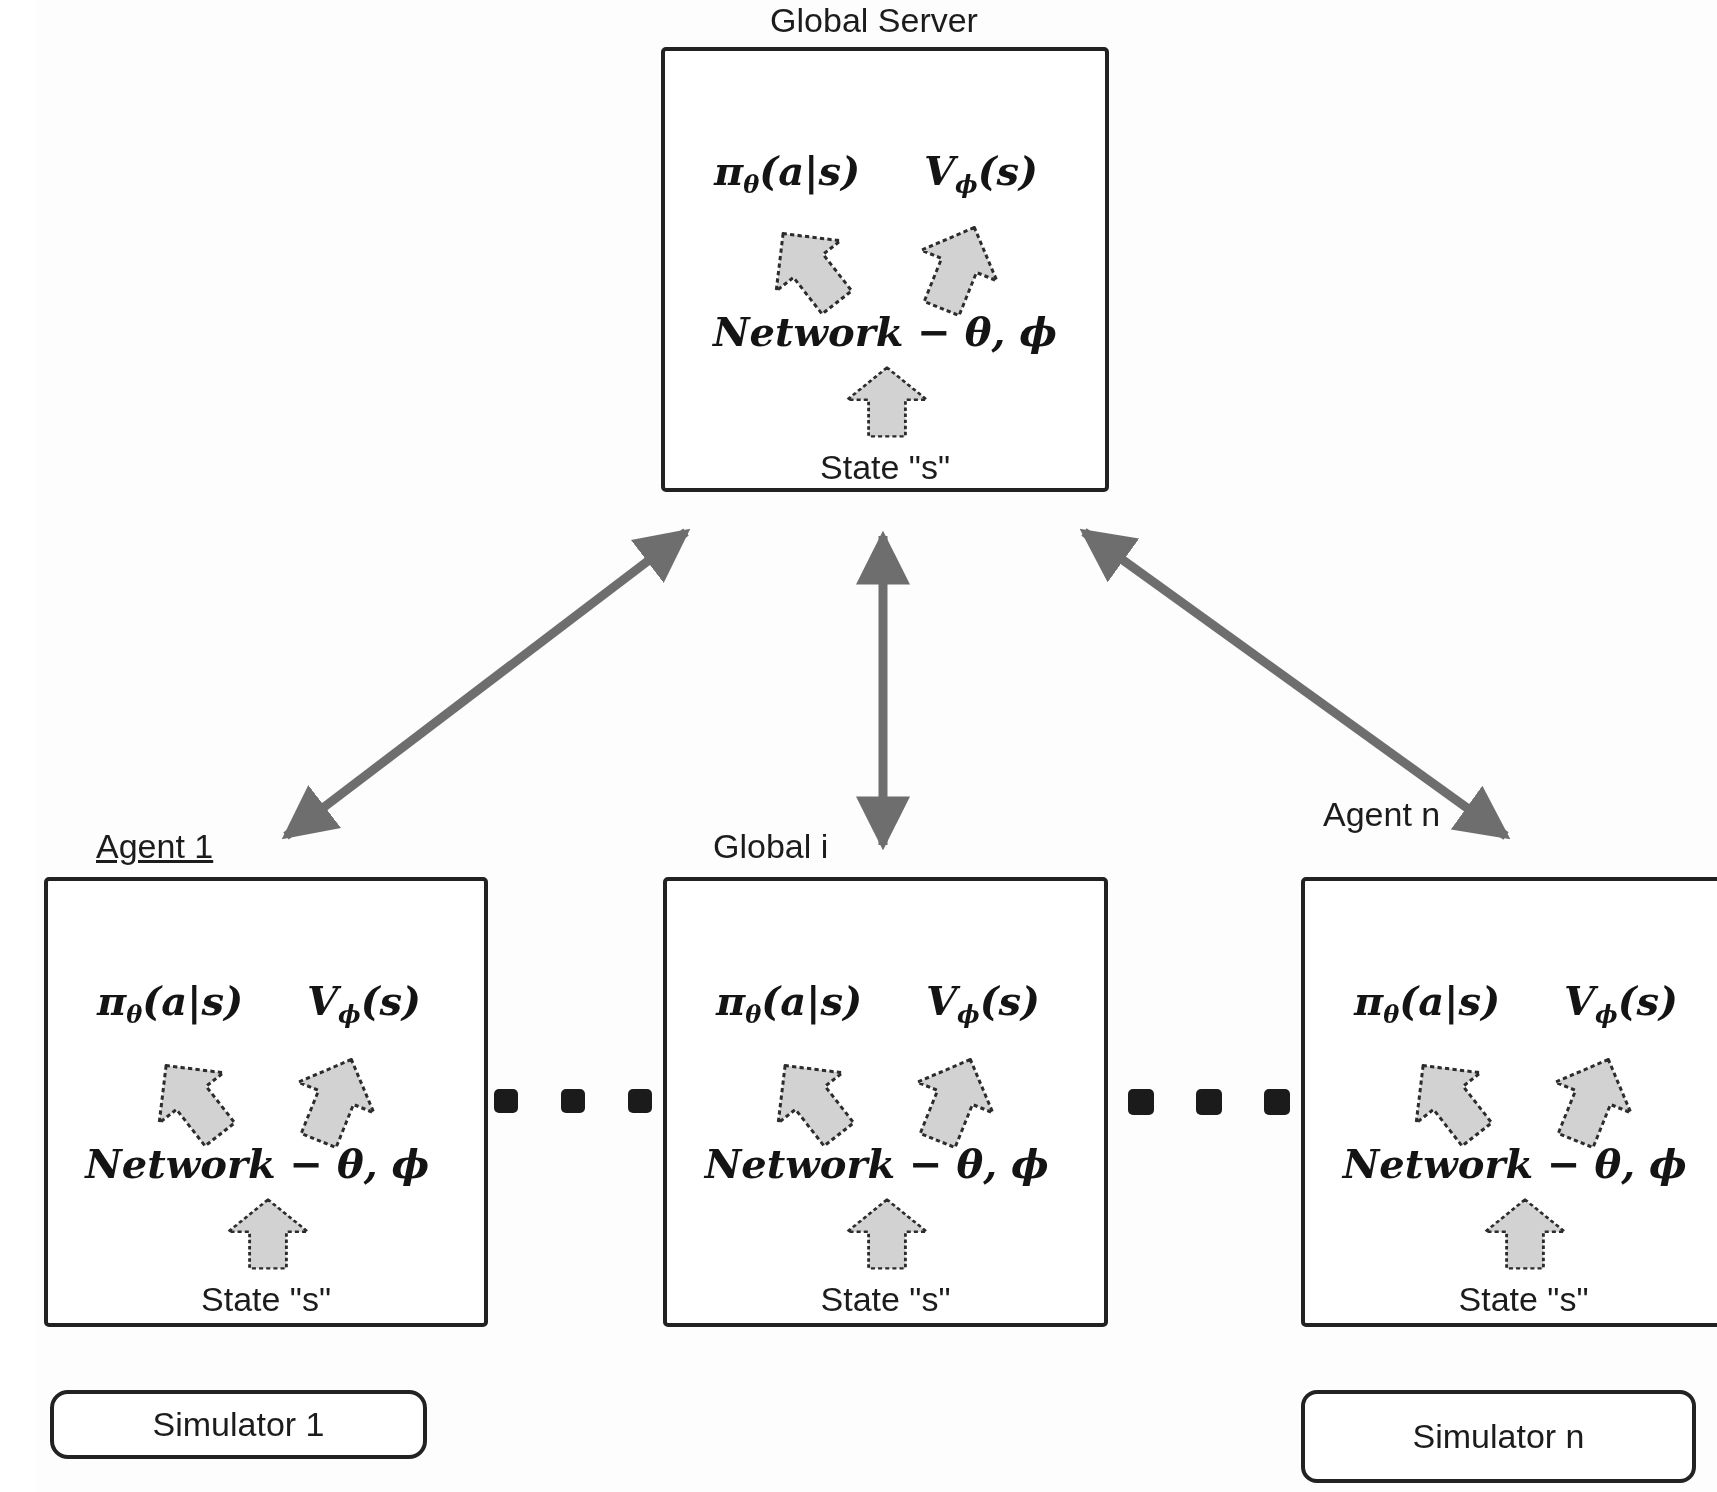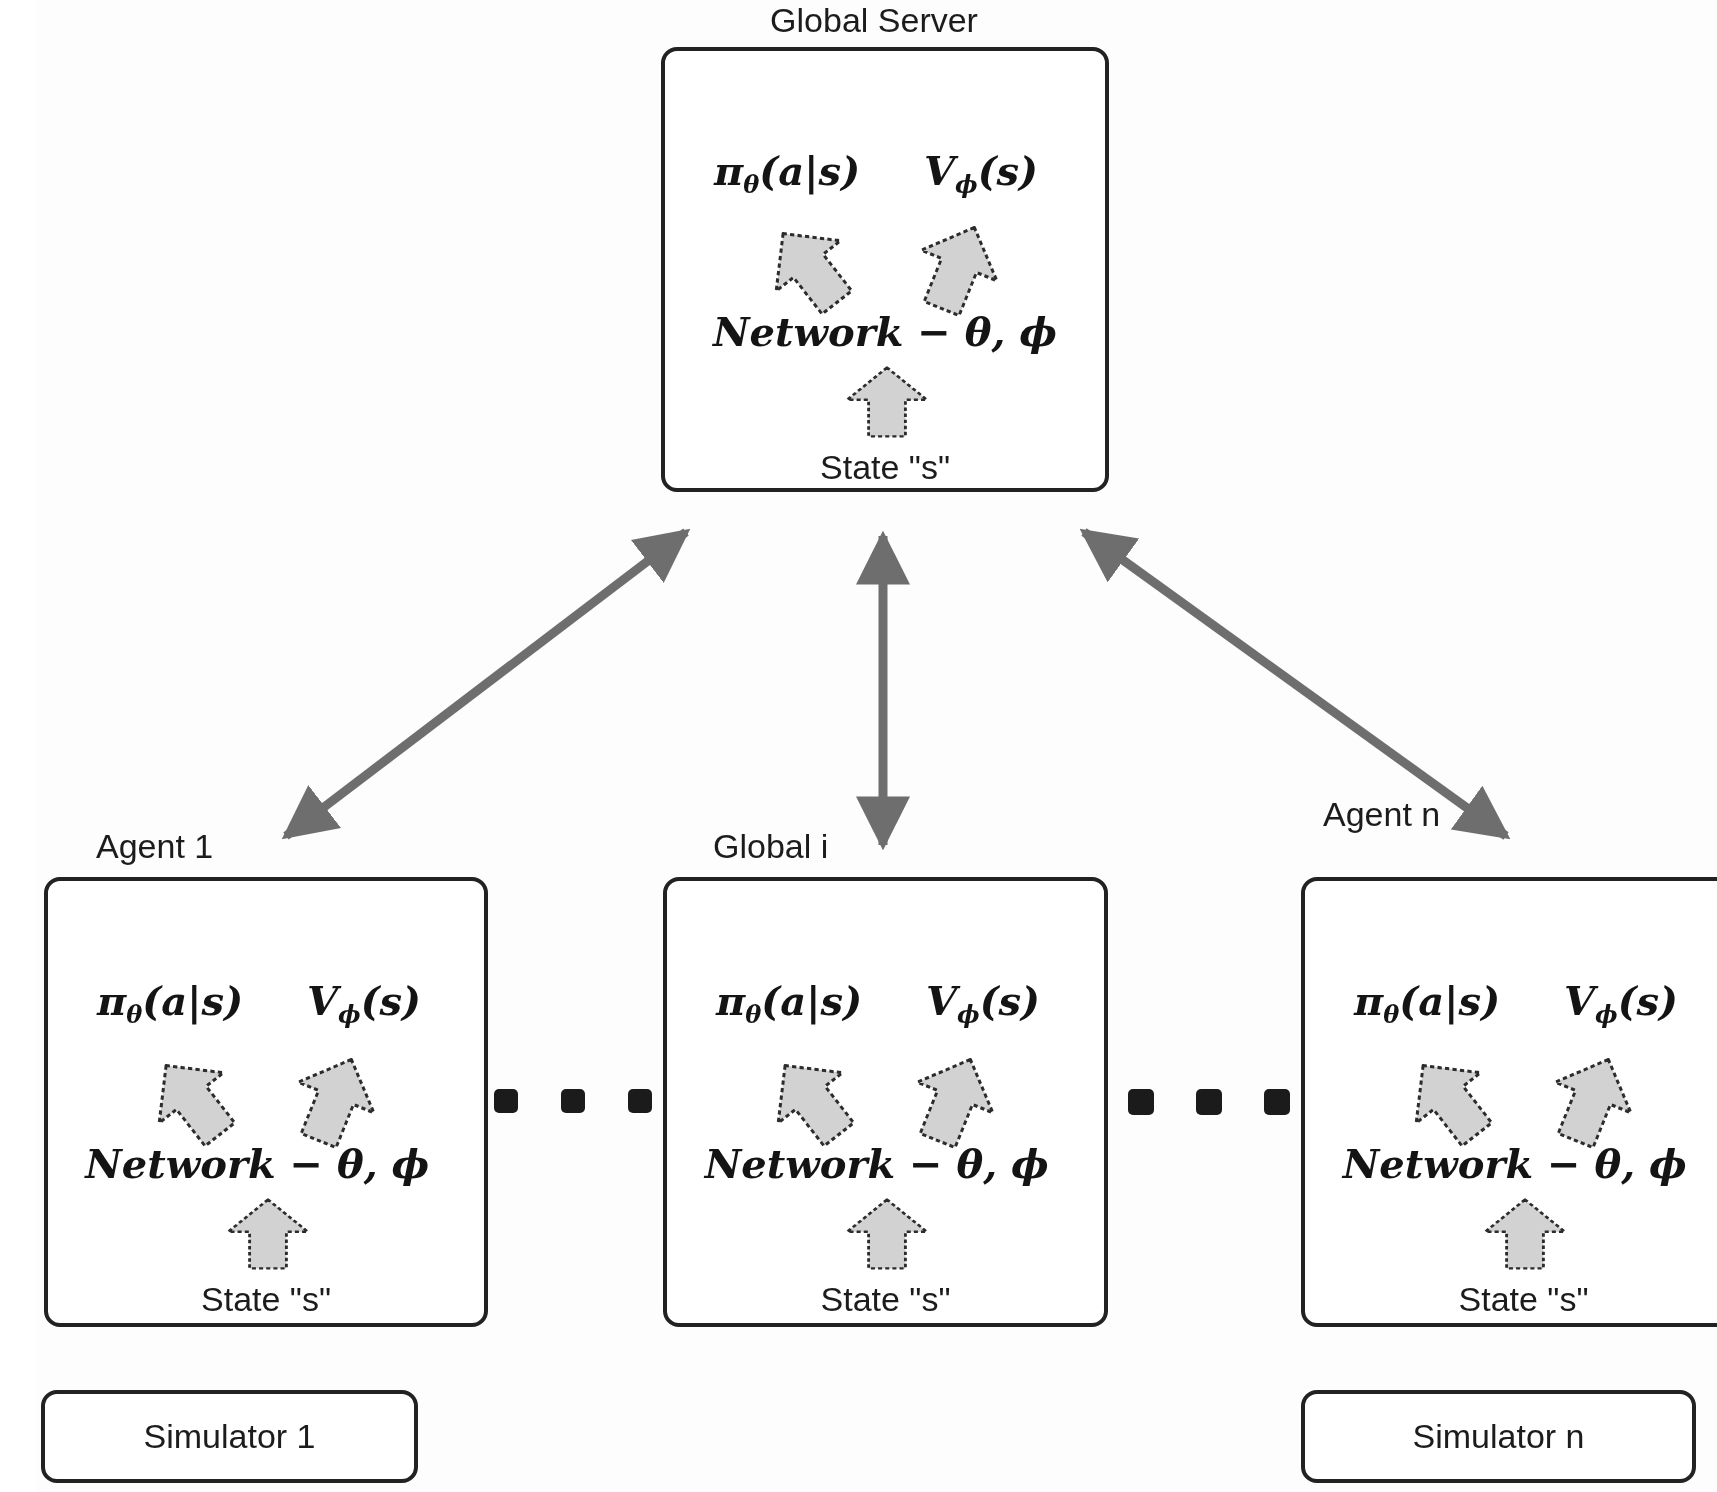--- a/index.html
+++ b/index.html
@@ -10,21 +10,21 @@
     overflow:hidden;
     font-family:"Liberation Sans", sans-serif;
     margin-left:36px;
   }
   
   .card{
     position:absolute;
     box-sizing:border-box;
     background:#ffffff;
     border:4px solid #222222;
-    border-radius:16px;
+    border-radius:5px;
   }
   .node-label{
     position:absolute;
     font-size:34px;
     color:#1c1c1c;
     white-space:nowrap;
   }
   .centered{transform:translateX(-50%);}
   .math{
     position:absolute;
@@ -126,21 +126,21 @@
     <svg class="barrow" style="left:246px;top:170px;transform:rotate(22deg);" width="94" height="94" viewBox="0 0 90 85" preserveAspectRatio="none">
         <use href="#block-arrow"></use>
       </svg>
     <div class="math" style="left:50%;top:257px;">Network − θ, ϕ</div>
     <svg class="barrow" style="left:176px;top:314px;" width="92" height="74" viewBox="0 0 90 85" preserveAspectRatio="none">
         <use href="#block-arrow"></use>
       </svg>
     <div class="state-label" style="top:397px;">State "s"</div>
   </div>
 
-  <div class="node-label" style="left:60px;top:827px;">Agent 1</div>
+  <div class="node-label" style="left:60px;top:827px;text-decoration:underline;">Agent 1</div>
 
   <div class="card" style="left:8px;top:877px;width:444px;height:450px;">
     <div class="math" style="left:122px;top:96px;">
       <span>π</span><sub>θ</sub><span>(a|s)</span>
     </div>
     <div class="math" style="left:316px;top:96px;">
       <span>V</span><sub>ϕ</sub><span>(s)</span>
     </div>
     <svg class="barrow" style="left:98px;top:172px;transform:rotate(-38deg);" width="94" height="94" viewBox="0 0 90 85" preserveAspectRatio="none">
         <use href="#block-arrow"></use>
@@ -199,21 +199,21 @@
     <div class="state-label" style="top:399px;">State "s"</div>
   </div>
 
   <div class="dot" style="left:458px;top:1089px;width:24px;height:24px;"></div>
   <div class="dot" style="left:525px;top:1089px;width:24px;height:24px;"></div>
   <div class="dot" style="left:592px;top:1089px;width:24px;height:24px;"></div>
   <div class="dot" style="left:1092px;top:1089px;"></div>
   <div class="dot" style="left:1160px;top:1089px;"></div>
   <div class="dot" style="left:1228px;top:1089px;"></div>
 
-  <div class="sim-box" style="left:5px;top:1390px;width:377px;height:93px;">
+  <div class="sim-box" style="left:14px;top:1390px;width:377px;height:69px;border-radius:18px;">
     <span class="sim-label">Simulator 1</span>
   </div>
   <div class="sim-box" style="left:1265px;top:1390px;width:395px;height:93px;">
     <span class="sim-label">Simulator n</span>
   </div>
 
 
 </div>
 
 </body></html>

